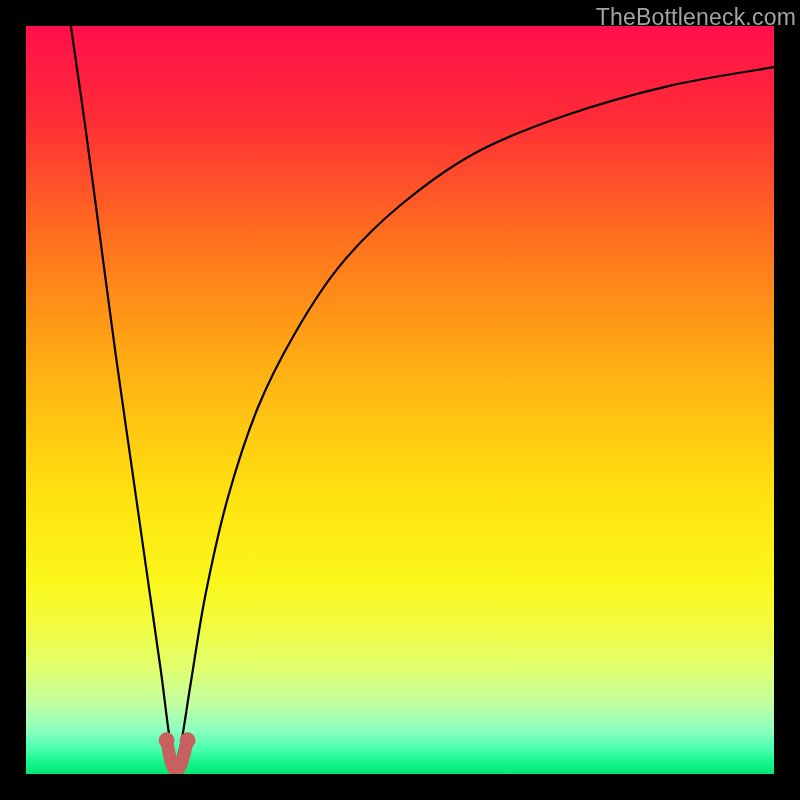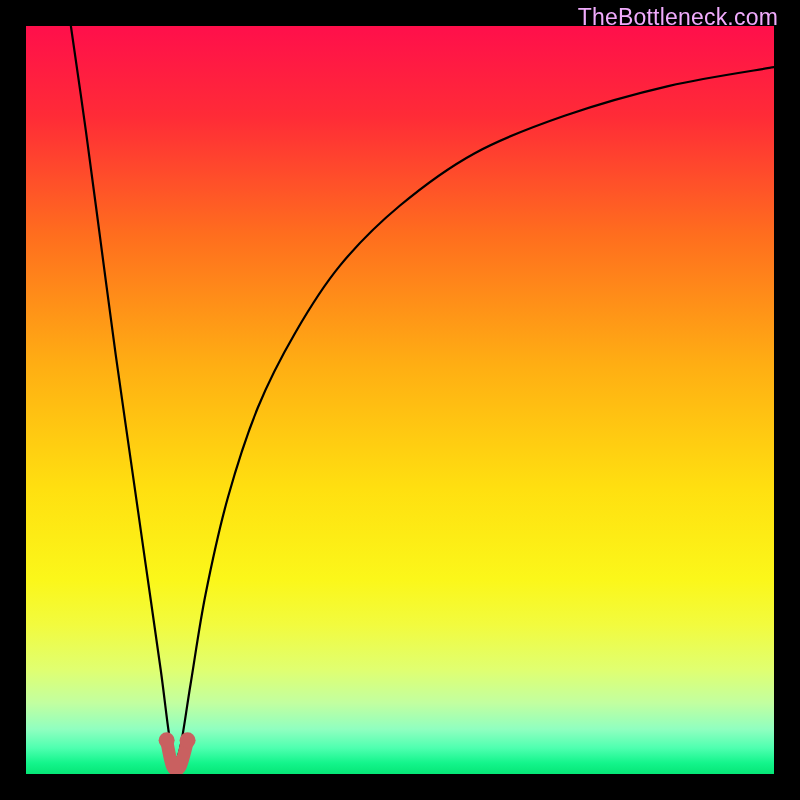--- a/index.html
+++ b/index.html
@@ -20,22 +20,22 @@
     position: absolute;
     left: 26px;
     top: 26px;
     width: 748px;
     height: 748px;
     overflow: hidden;
   }
   .watermark {
     position: absolute;
     top: 4px;
-    right: 22px;
-    color: #f0abfc;
+    right: 4px;
+    color: #a3a3a3;
     font-size: 23px;
     font-weight: 500;
     letter-spacing: 0.2px;
     font-family: Arial, Helvetica, sans-serif;
   }
   svg { display: block; }
 </style>
 </head>
 <body>
 

